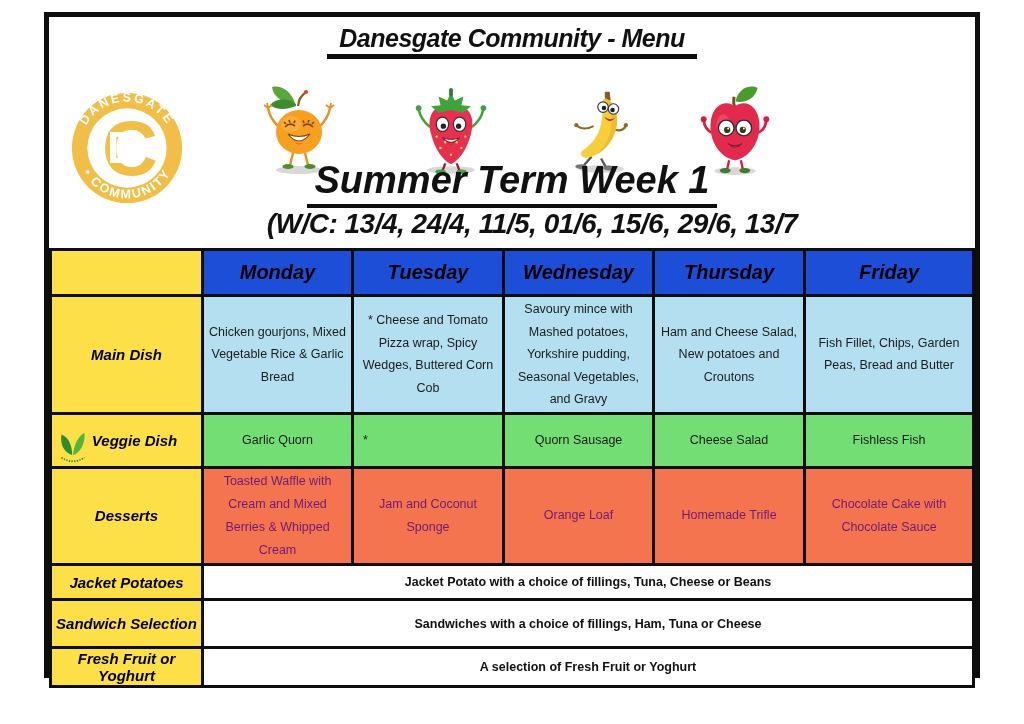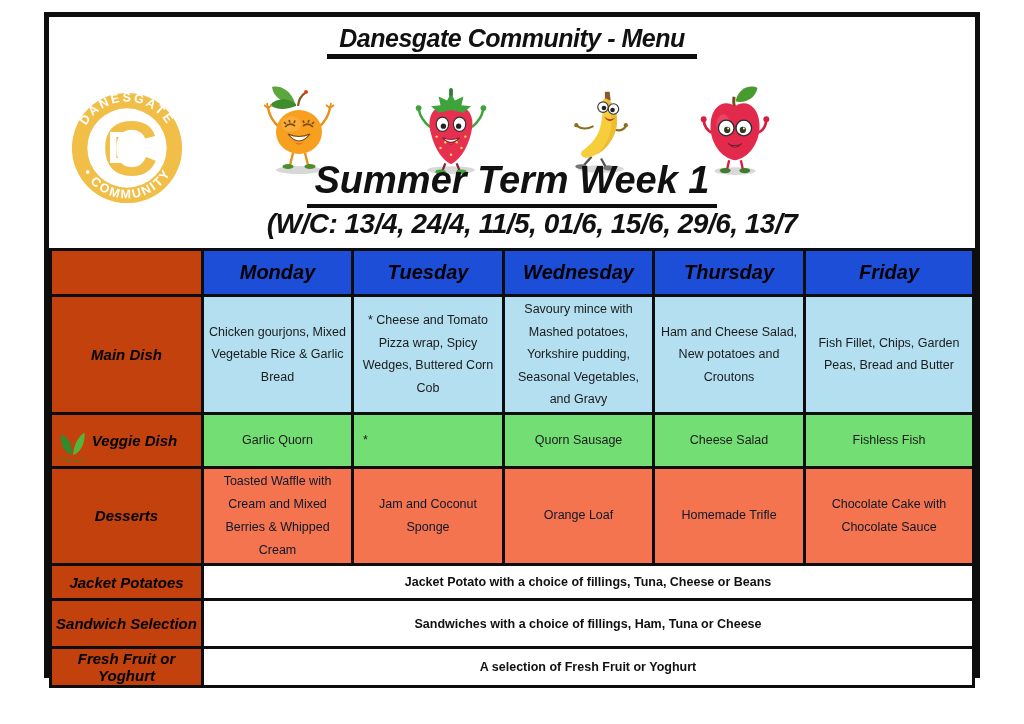--- a/index.html
+++ b/index.html
@@ -41,25 +41,25 @@
   .menu td, .menu th { border:3px solid #0d0d0d; padding:1px 4px; text-align:center; vertical-align:middle; }
   col.c0 {width:152px;} col.c1 {width:150px;} col.c2 {width:151px;}
   col.c3 {width:150px;} col.c4 {width:151px;}
   tr.r-days  { height:46px; }
   tr.r-main  { height:111px; }
   tr.r-veg   { height:54px; }
   tr.r-des   { height:67px; }
   tr.r-jack  { height:35px; }
   tr.r-sand  { height:48px; }
   .day-h { background:#1d4ed8; font-size:20px; font-weight:bold; font-style:italic; color:#000; }
-  .lbl   { background:#c2410c; font-size:15px; font-weight:bold; font-style:italic; color:#000; }
+  .lbl   { background:#fde047; font-size:15px; font-weight:bold; font-style:italic; color:#000; }
   .c-main { background:#B3DFF0; font-size:12.5px; line-height:1.8;  color:#1b1b1b; padding:2px 7px; }
   .c-veg  { background:#73DE73; font-size:12.5px; color:#1b1b1b; }
   .c-veg.left { text-align:left; padding-left:9px; }
-  .c-des  { background:#F3744F; font-size:12.5px; line-height:1.85; color:#0f172a; padding:2px 8px; }
+  .c-des  { background:#F3744F; font-size:12.5px; line-height:1.85; color:#701a75; padding:2px 8px; }
   .c-span { background:#ffffff; font-size:12.5px; font-weight:bold; color:#111; }
   .veg-lbl { position:relative; vertical-align:top; padding-top:5px; }
   .veg-lbl .veg-icon { position:absolute; left:5px; top:13px; width:32px; height:38px; }
   .veg-lbl .veg-text { margin-left:16px; }
 </style>
 </head>
 <body>
 
 <div class="frame">
 

